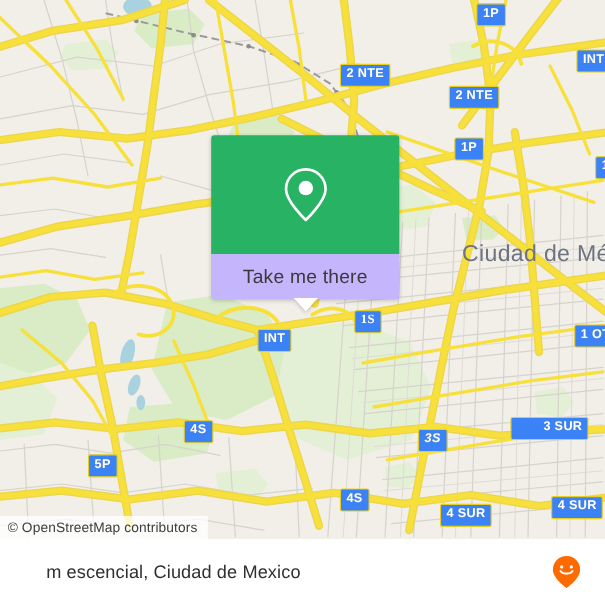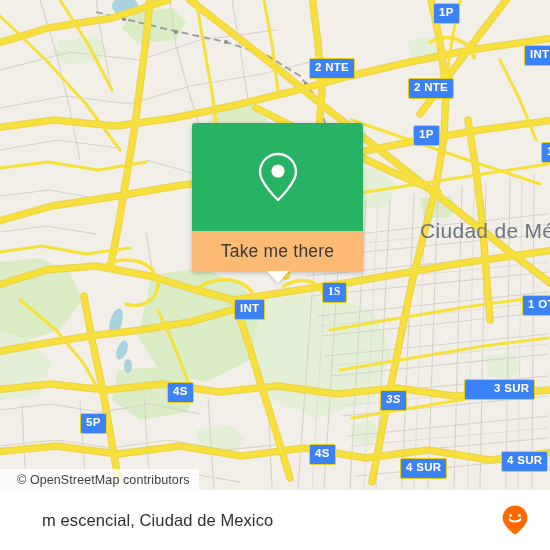--- a/index.html
+++ b/index.html
@@ -27,21 +27,21 @@
   }
   #map svg { display: block; }
 
   
   #attribution {
     position: absolute;
     left: 0; top: 469px;
     height: 21px;
     display: flex;
     align-items: center;
-    padding: 0 9px 0 17px;
+    padding: 0 9px 0 7px;
     background: rgba(255,255,255,0.78);
     font-size: 12.5px;
     color: #3d3d3d;
     letter-spacing: 0.1px;
     white-space: nowrap;
     z-index: 30;
   }
 
   
   #callout {
@@ -55,21 +55,21 @@
     height: 108px;
     background: #28b263;
     border-radius: 3px 3px 0 0;
     display: flex;
     align-items: center;
     justify-content: center;
   }
   #callout-pin { width: 44px; height: 52px; display:block; }
   #callout-bottom {
     height: 41px;
-    background: #fdba74;
+    background: #c4b5fd;
     border-radius: 0 0 3px 3px;
     display: flex;
     align-items: center;
     justify-content: center;
     position: relative;
   }
   #callout-label {
     font-size: 17.5px;
     color: #3a3a3a;
     letter-spacing: 0.2px;

